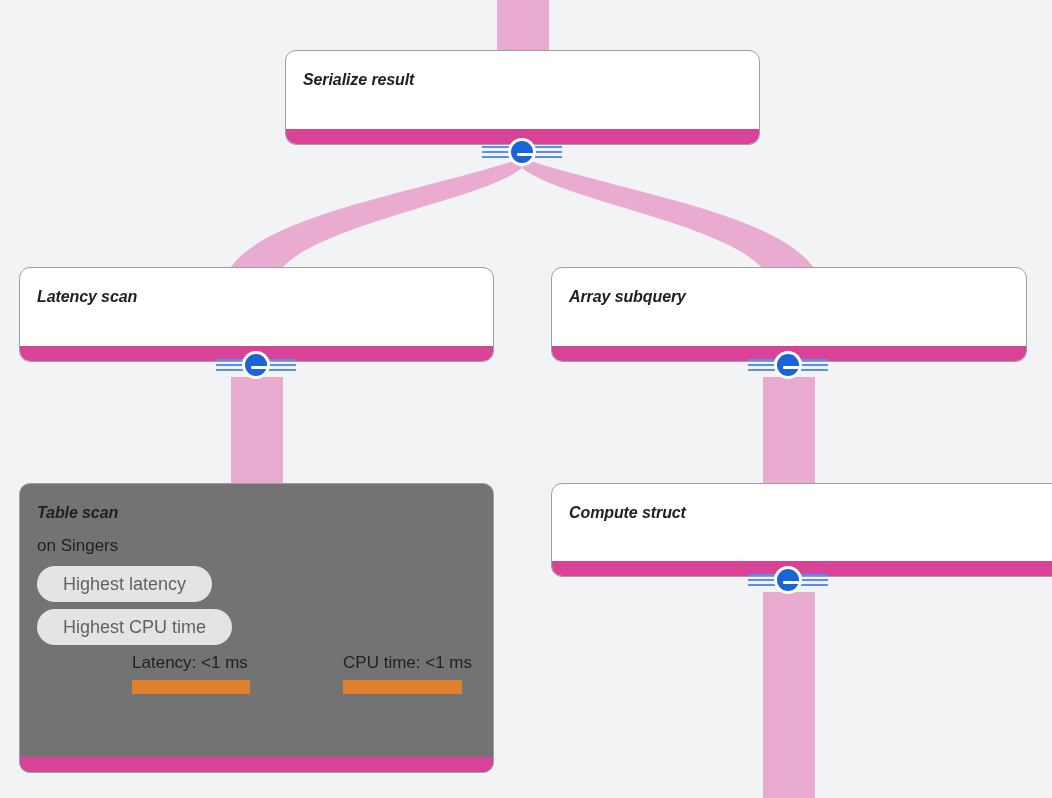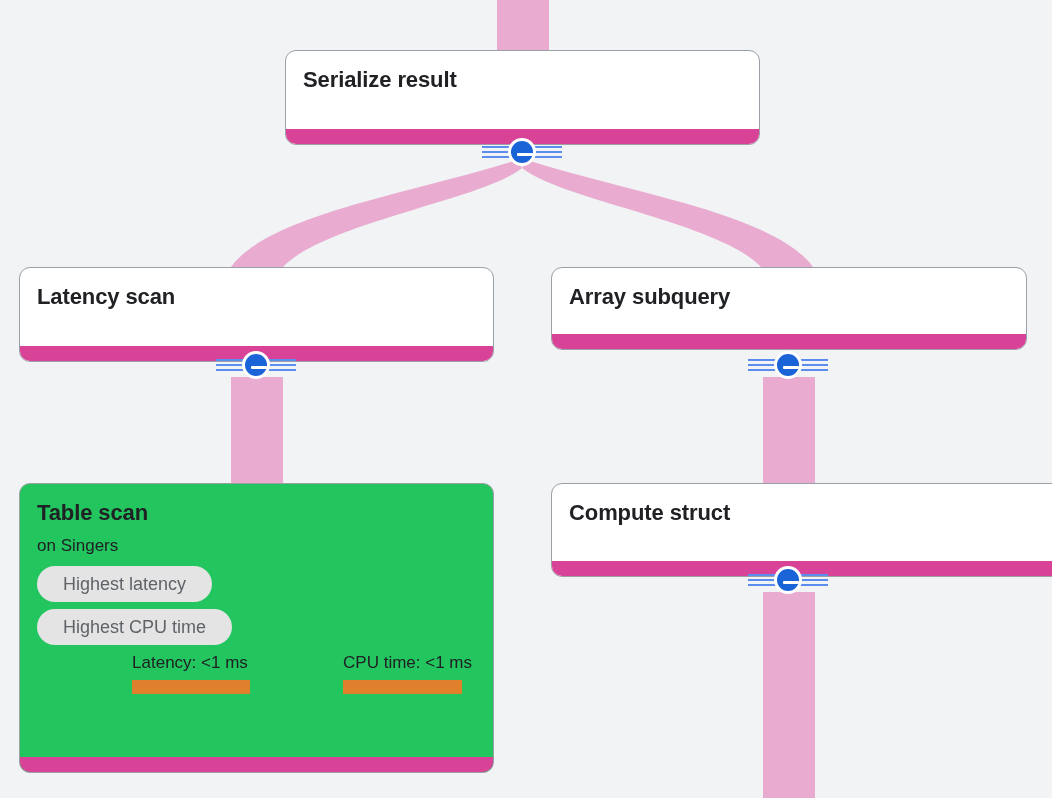--- a/index.html
+++ b/index.html
@@ -46,26 +46,27 @@
     overflow: hidden;
     display: flex;
     flex-direction: column;
   }
   .node-body {
     flex: 1 1 auto;
     padding: 16px 17px 10px 17px;
     box-sizing: border-box;
   }
   .node-title {
-    font-size: 22px;
+    font-size: 16px;
     font-weight: bold;
     color: #202124;
     line-height: 26px;
     letter-spacing: -0.1px;
     white-space: nowrap;
+    font-style: italic;
   }
   .node-subtitle {
     font-size: 17px;
     font-weight: normal;
     color: #202124;
     line-height: 22px;
     margin-top: 9px;
     white-space: nowrap;
   }
   .node-accent {
@@ -185,28 +186,28 @@
     <div class="node-accent" style="background: rgb(217, 67, 151);"></div>
   </div>
 
   <div class="node-card" id="node-filter-scan" style="left: 19px; top: 267px; width: 475px; height: 95px; background: rgb(255, 255, 255); border-color: rgb(154, 160, 166);">
     <div class="node-body">
       <div class="node-title">Latency scan</div>
     </div>
     <div class="node-accent" style="background: rgb(217, 67, 151);"></div>
   </div>
 
-  <div class="node-card" id="node-array-subquery" style="left: 551px; top: 267px; width: 476px; height: 83px; background: rgb(255, 255, 255); border-color: rgb(154, 160, 166);">
+  <div class="node-card" id="node-array-subquery" style="left: 551px; top: 267px; width: 476px; height: 95px; background: rgb(255, 255, 255); border-color: rgb(154, 160, 166);">
     <div class="node-body">
       <div class="node-title">Array subquery</div>
     </div>
     <div class="node-accent" style="background: rgb(217, 67, 151);"></div>
   </div>
 
-  <div class="node-card" id="node-table-scan" style="left: 19px; top: 483px; width: 475px; height: 290px; background: #22c55e; border-color: rgb(154, 160, 166);">
+  <div class="node-card" id="node-table-scan" style="left: 19px; top: 483px; width: 475px; height: 290px; background: #737373; border-color: rgb(154, 160, 166);">
     <div class="node-body">
       <div class="node-title">Table scan</div>
       <div class="node-subtitle">on Singers</div>
 
       <div class="badge-list">
         <span class="badge" style="background: rgb(228, 228, 228); color: rgb(95, 99, 104);">Highest latency</span>
         <span class="badge" style="background: rgb(228, 228, 228); color: rgb(95, 99, 104);">Highest CPU time</span>
       </div>
 
       <div class="metrics-row">

